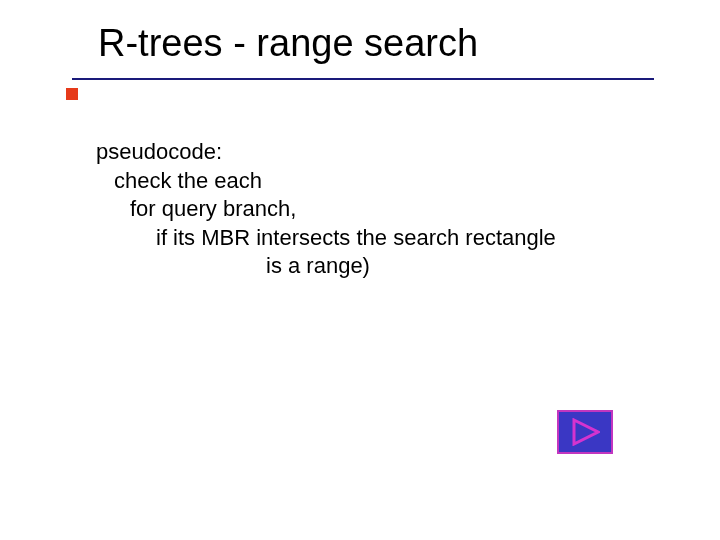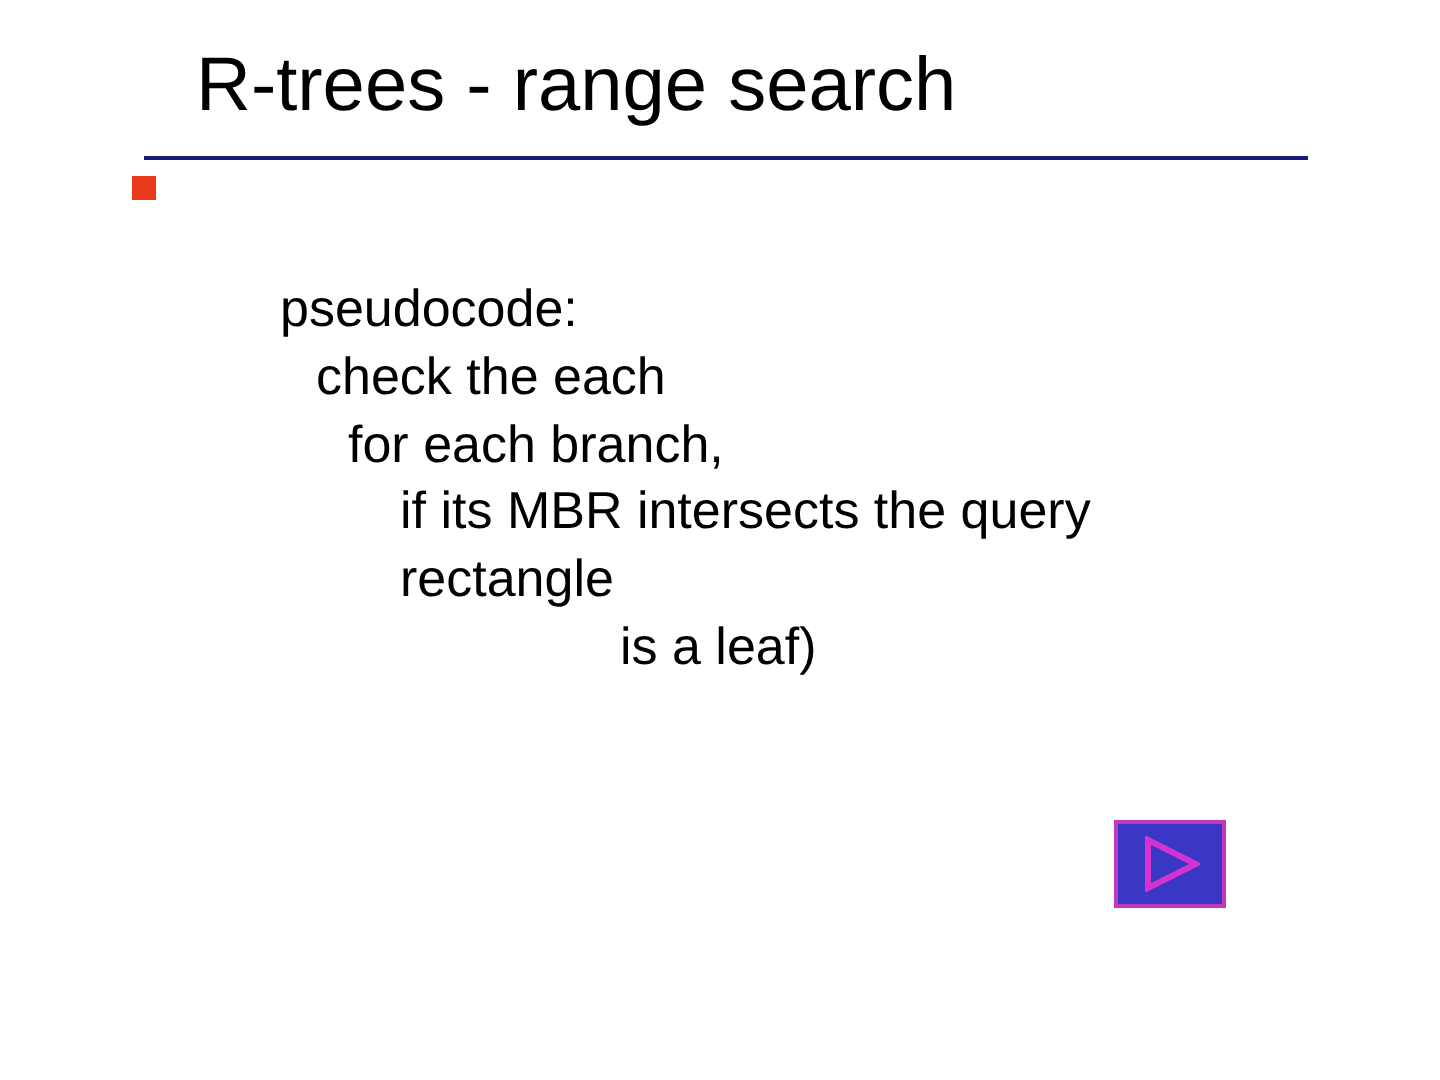--- a/index.html
+++ b/index.html
@@ -39,23 +39,22 @@
     left: 66px;
     width: 12px;
     height: 12px;
     background: #e63a1a;
   }
   .body {
     position: absolute;
     top: 138px;
     left: 96px;
     right: 40px;
-    font-size: 26px;
+    font-size: 22px;
     line-height: 1.3;
-    margin-left: 44px;
   }
   .l0 { padding-left: 0px; }
   .l1 { padding-left: 18px; }
   .l2 { padding-left: 34px; }
   .l3 { padding-left: 60px; }
   .l4 { padding-left: 102px; }
   .l5 { padding-left: 170px; }
   .play-btn {
     position: absolute;
     right: 54px;
@@ -77,23 +76,23 @@
 
 <div class="slide">
 
   <div class="title">R-trees - range search</div>
   <div class="rule"></div>
   <div class="accent"></div>
 
   <div class="body">
     <div class="l0">pseudocode:</div>
     <div class="l1">check the each</div>
-    <div class="l2">for each branch,</div>
-    <div class="l3">if its MBR intersects the query rectangle</div>
-    <div class="l5">is a leaf)</div>
+    <div class="l2">for query branch,</div>
+    <div class="l3">if its MBR intersects the search rectangle</div>
+    <div class="l5">is a range)</div>
   </div>
 
   <div class="play-btn">
     <svg width="30" height="28" viewBox="0 0 30 28">
       <polygon points="4,2 28,14 4,26" fill="none" stroke="#d433cf" stroke-width="3" stroke-linejoin="miter"></polygon>
     </svg>
   </div>
 
 </div>
 

